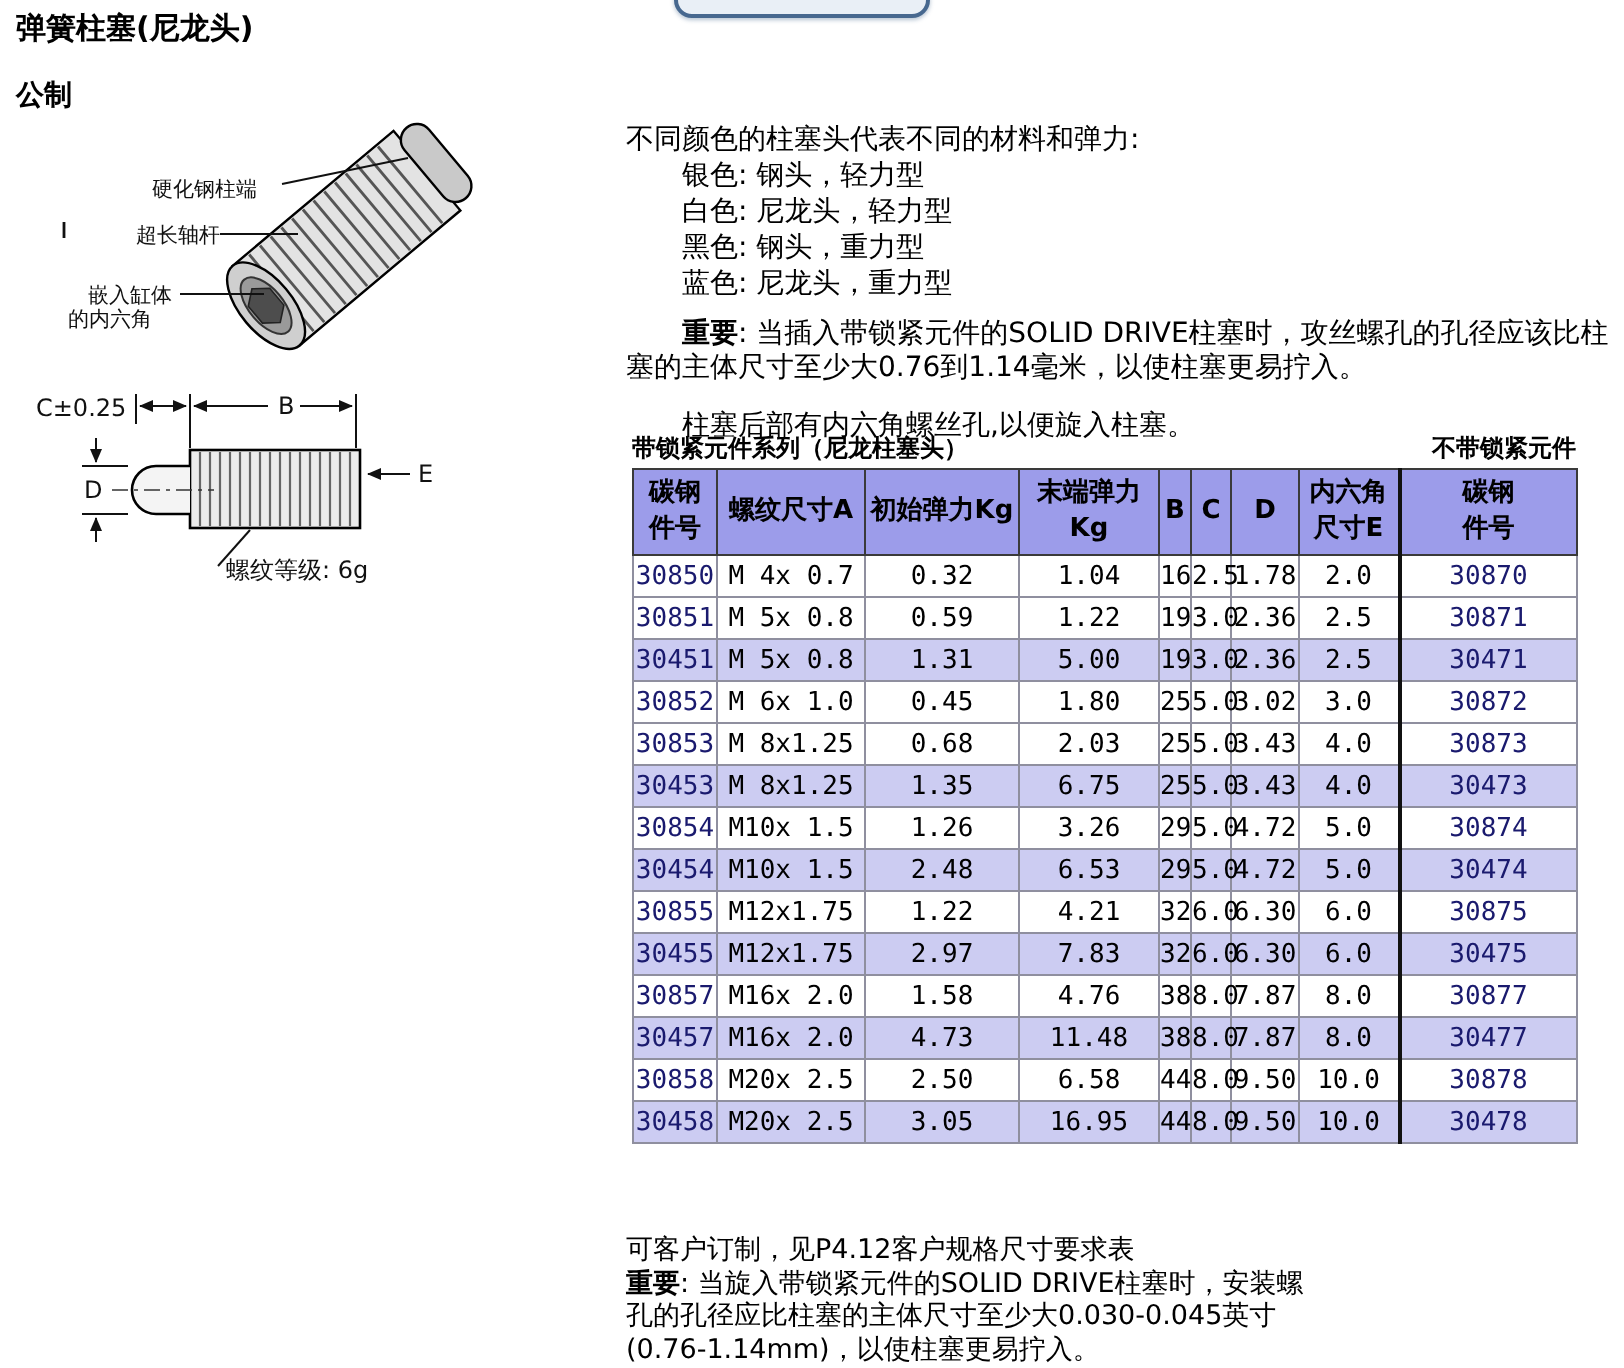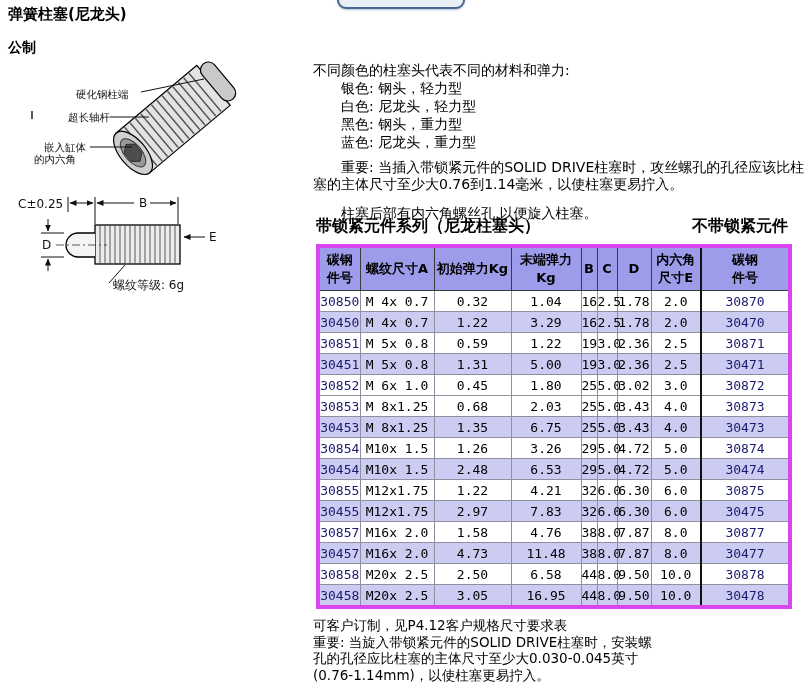--- a/index.html
+++ b/index.html
@@ -17,27 +17,27 @@
   .diagram{position:absolute;left:8px;top:58px;width:300px;height:255px;}
   .diagram svg{width:100%;height:100%;}
   .dlabel{font-size:10.5px;fill:#111;}
   .dimtxt{font-size:12px;fill:#111;font-family:"DejaVu Sans",sans-serif;}
 
   .desc{position:absolute;left:313px;top:61px;width:500px;font-size:14px;line-height:18px;}
   .desc .colorline{padding-left:28px;}
   .para{margin:0;text-indent:28px;}
   .para.imp{margin-top:8px;line-height:17px;}
   .para.note{margin-top:11px;}
-  b.imp-label{font-weight:normal;}
+  b.imp-label{font-weight:bold;}
 
   .tbl-titles{position:absolute;left:316px;top:216px;width:472px;display:flex;
-    justify-content:space-between;font-size:16px;font-weight:bold;text-align:center;}
-
-  table.spec{position:absolute;left:316px;top:244px;border-collapse:collapse;table-layout:fixed;
-    width:472px;border:4px solid #d946ef;}
+    justify-content:space-between;font-size:12px;font-weight:bold;text-align:center;}
+
+  table.spec{position:absolute;left:316px;top:234px;border-collapse:collapse;table-layout:fixed;
+    width:472px;border:1px solid #d946ef;}
   table.spec th{background:var(--header-bg);border:1px solid #3a3a3a;font-size:13px;
     font-weight:bold;text-align:center;padding:1px 0;height:40px;line-height:18px;}
   table.spec td{border:1px solid var(--grid-border);font-size:13px;text-align:center;
     height:20px;padding:0;font-family:"DejaVu Sans Mono",monospace;white-space:pre;}
   table.spec tr.alt td{background:var(--row-alt);}
   table.spec td.c0,table.spec td.c8{font-weight:normal;color:var(--part-number);}
   table.spec td.c8,table.spec th.sep{border-left:2px solid #111;}
 
   .footer{position:absolute;left:313px;top:617px;width:352px;font-size:13.5px;line-height:16.5px;}
   .footer p{margin:0;}
@@ -159,31 +159,20 @@
           <td class="c0">30850</td>
           <td class="c1">M 4x 0.7</td>
           <td class="c2">0.32</td>
           <td class="c3">1.04</td>
           <td class="c4">16</td>
           <td class="c5">2.5</td>
           <td class="c6">1.78</td>
           <td class="c7">2.0</td>
           <td class="c8">30870</td>
         </tr>
-        <tr class="alt">
-          <td class="c0">30450</td>
-          <td class="c1">M 4x 0.7</td>
-          <td class="c2">1.22</td>
-          <td class="c3">3.29</td>
-          <td class="c4">16</td>
-          <td class="c5">2.5</td>
-          <td class="c6">1.78</td>
-          <td class="c7">2.0</td>
-          <td class="c8">30470</td>
-        </tr>
         <tr>
           <td class="c0">30851</td>
           <td class="c1">M 5x 0.8</td>
           <td class="c2">0.59</td>
           <td class="c3">1.22</td>
           <td class="c4">19</td>
           <td class="c5">3.0</td>
           <td class="c6">2.36</td>
           <td class="c7">2.5</td>
           <td class="c8">30871</td>

